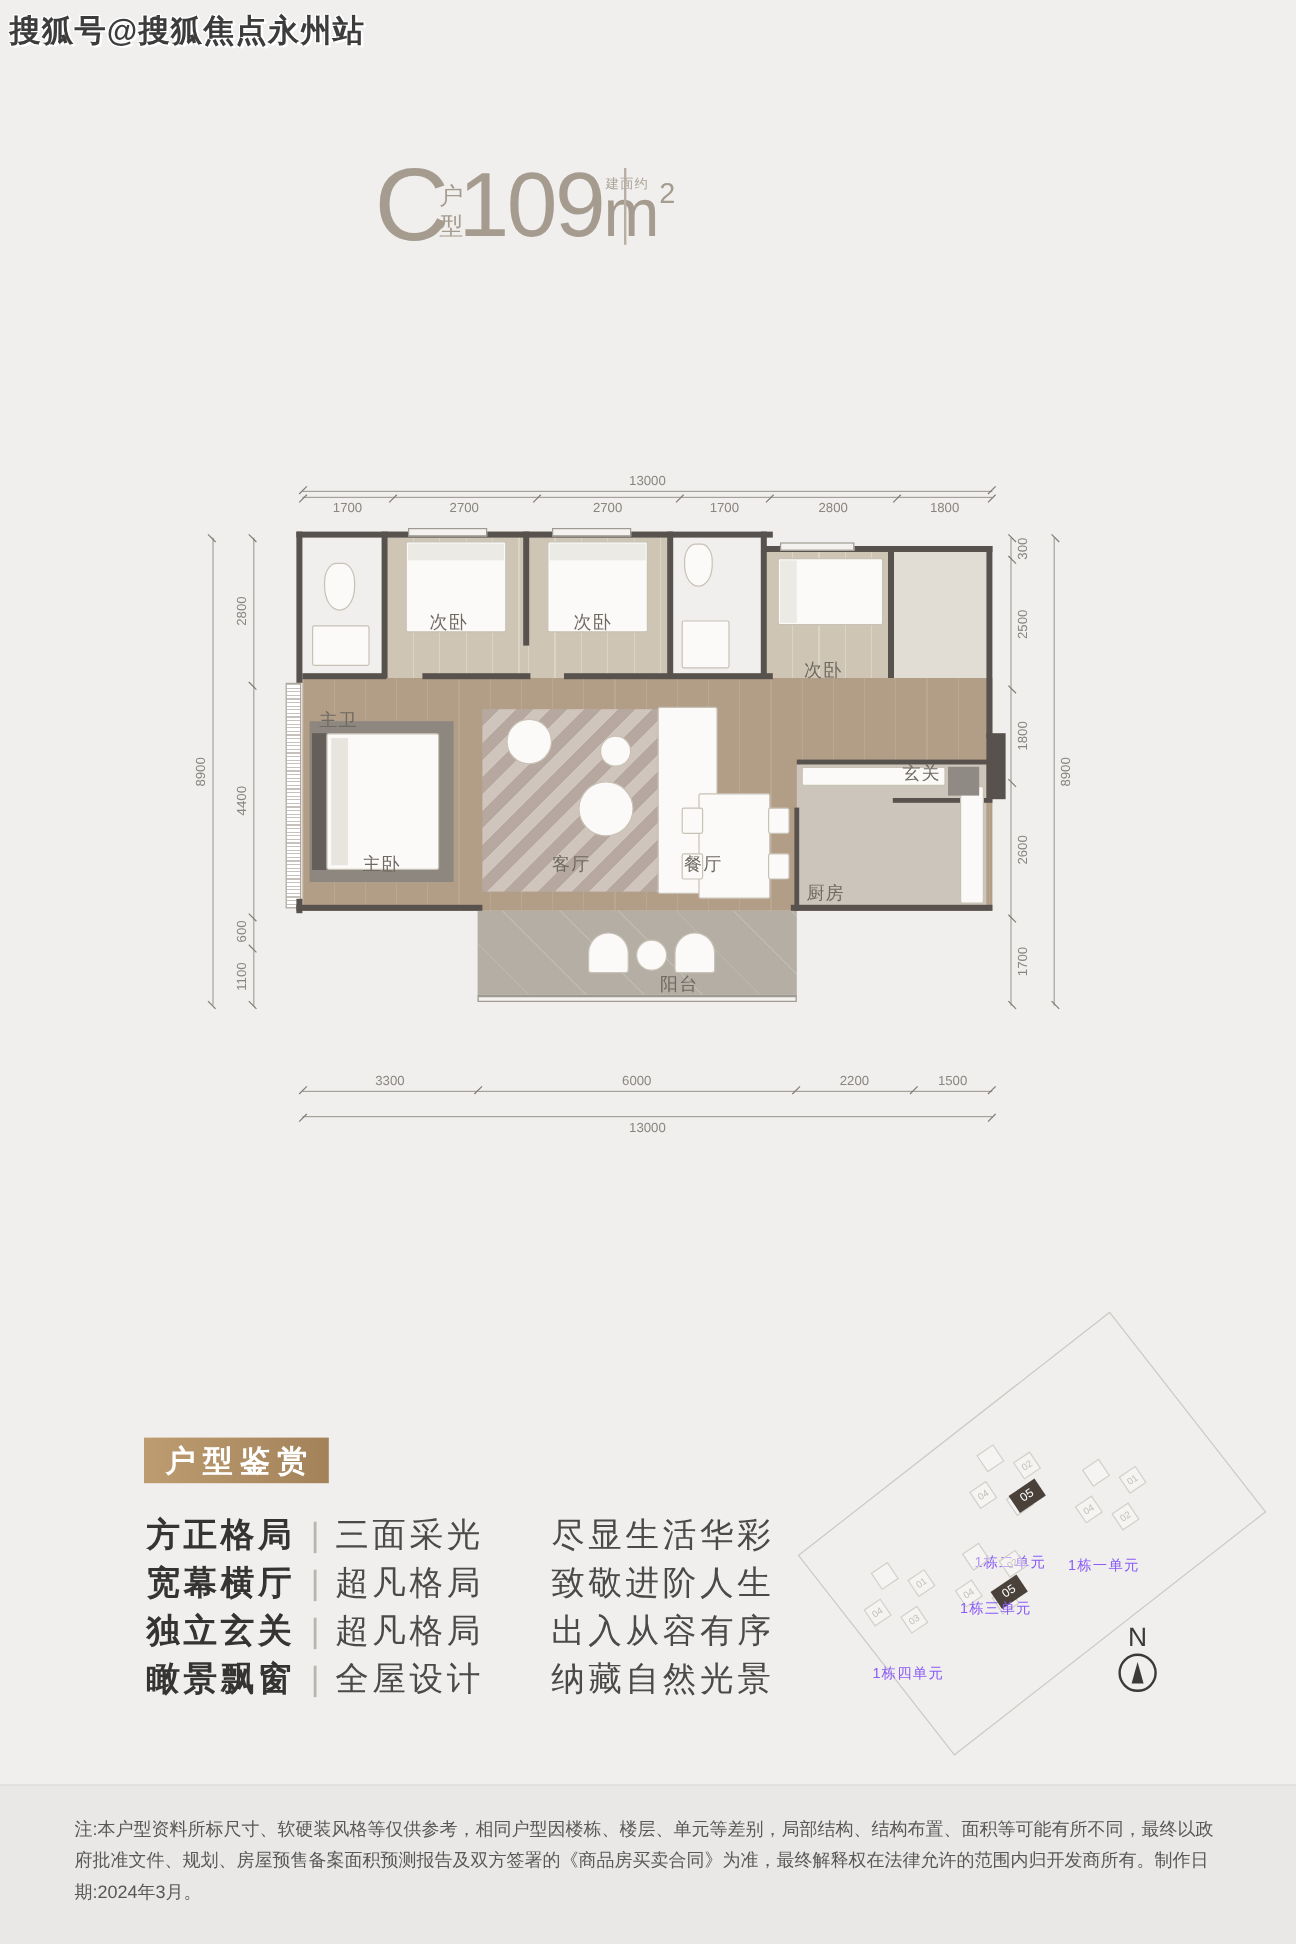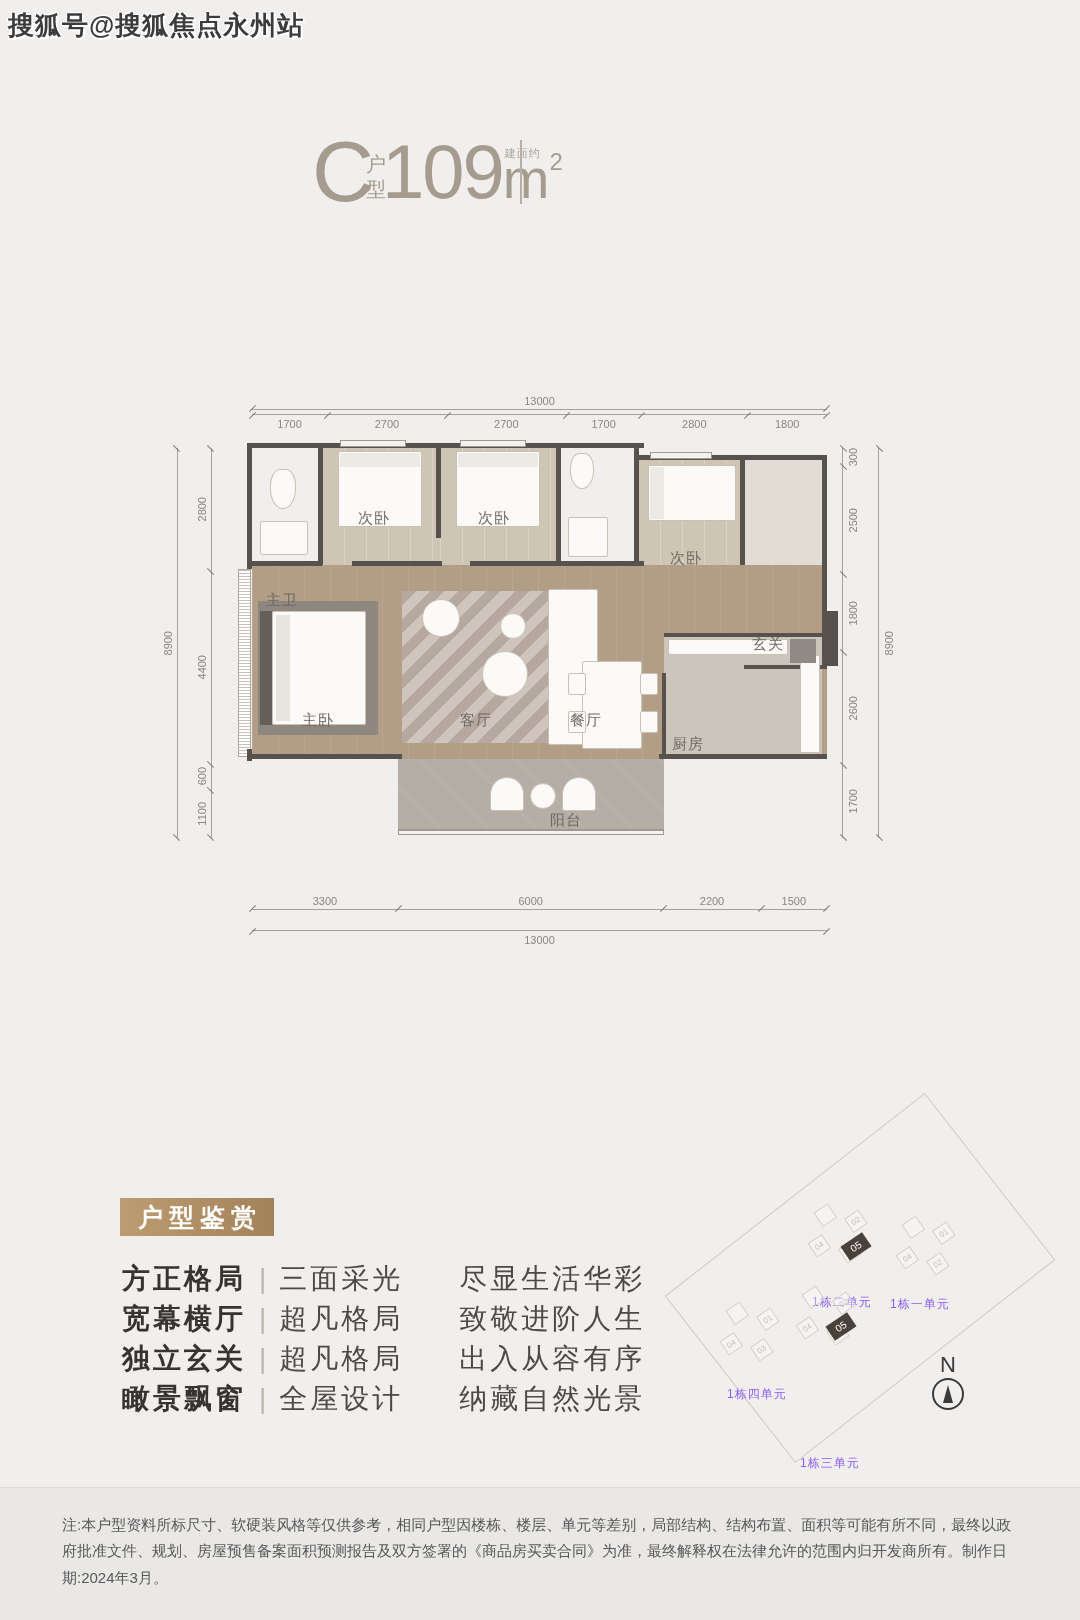--- a/index.html
+++ b/index.html
@@ -350,21 +350,21 @@
   <div class="cluster" style="left:788px; top:1282px; width:90px; height:80px;">
     <div class="cl-sq" style="left:34px; top:0;"></div>
     <div class="cl-sq" style="left:12px; top:22px;"></div>
     <div class="cl-sq" style="left:56px; top:22px;"></div>
     <div class="cl-sq" style="left:34px; top:44px;"></div>
     <span class="cl-num" style="left:16px; top:26px;">04</span>
     <span class="cl-num" style="left:60px; top:26px;">02</span>
     <span class="cl-num" style="left:38px; top:48px;">03</span>
   </div>
   <div class="badge05" style="left:828px; top:1318px;">05</div>
-  <div class="site-label" style="left:800px; top:1455px;">1栋三单元</div>
+  <div class="site-label" style="left:800px; top:1332px;">1栋三单元</div>
 
   <div class="cluster" style="left:712px; top:1298px; width:90px; height:80px;">
     <div class="cl-sq" style="left:34px; top:0;"></div>
     <div class="cl-sq" style="left:12px; top:22px;"></div>
     <div class="cl-sq" style="left:56px; top:22px;"></div>
     <div class="cl-sq" style="left:34px; top:44px;"></div>
     <span class="cl-num" style="left:16px; top:26px;">04</span>
     <span class="cl-num" style="left:60px; top:26px;">01</span>
     <span class="cl-num" style="left:38px; top:48px;">03</span>
   </div>

